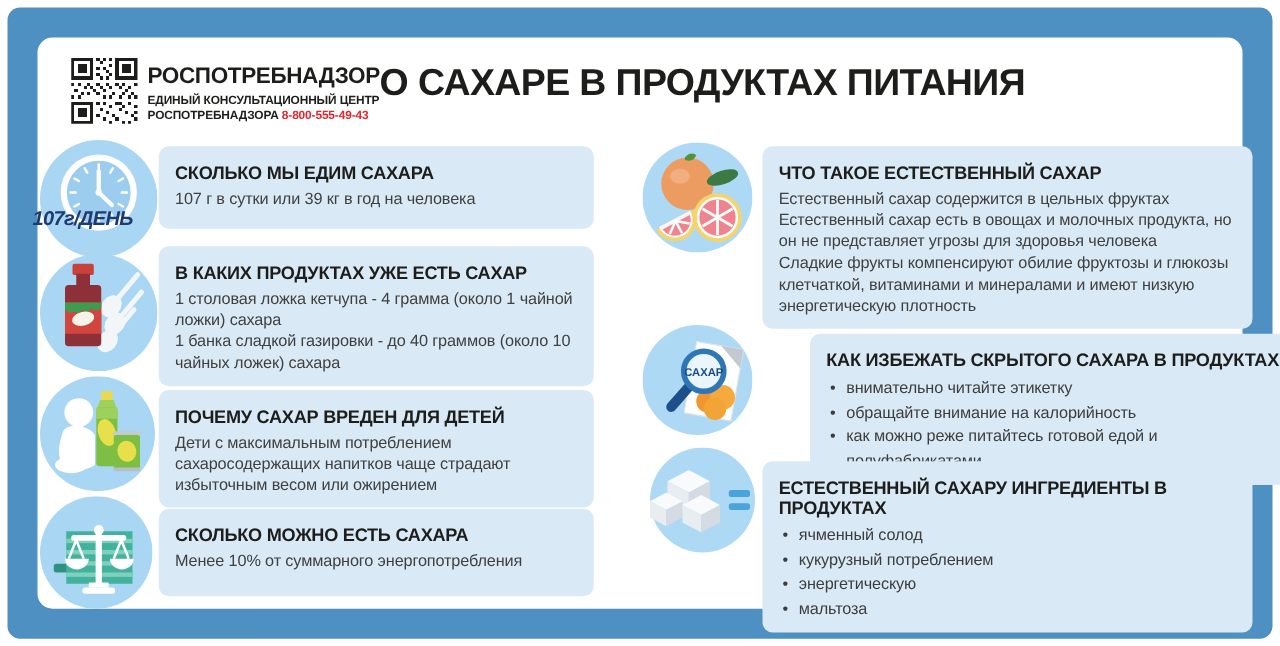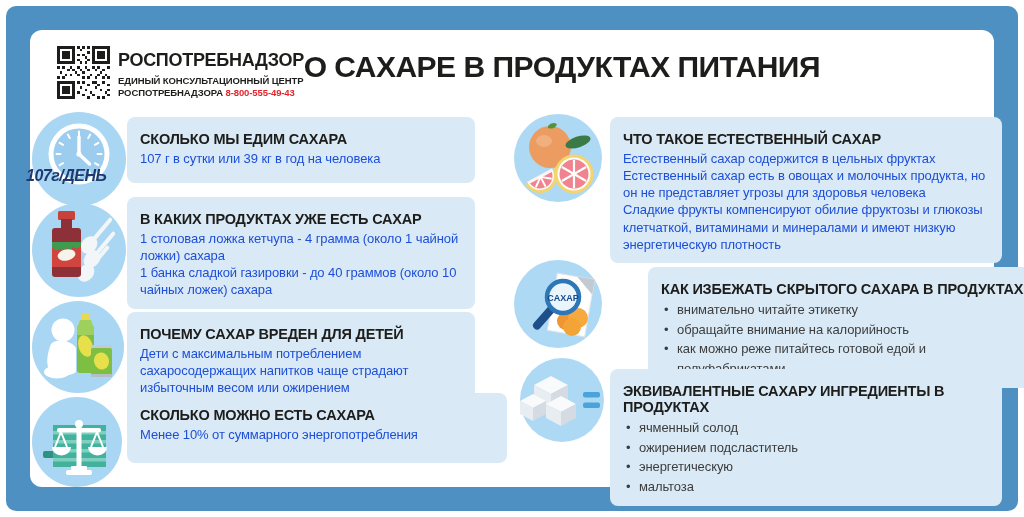--- a/index.html
+++ b/index.html
@@ -9,21 +9,21 @@
   .content{position:absolute;left:30px;top:30px;right:30px;bottom:30px;background:#ffffff;border-radius:12px;}
   .abs{position:absolute;}
   
   .org-name{font-size:18px;font-weight:800;color:#1d1d1b;letter-spacing:-0.3px;}
   .org-sub{font-size:9.5px;font-weight:700;color:#1d1d1b;line-height:1.25;margin-top:4px;letter-spacing:-0.1px;}
   .phone{color:#e3242b;}
   .title{font-size:30px;font-weight:800;color:#1d1d1b;letter-spacing:-0.5px;text-align:right;white-space:nowrap;}
   
   .panel{position:absolute;background:#d9eaf6;border-radius:8px;padding:14px 14px 10px 13px;box-sizing:border-box;}
   .h{font-size:14.5px;font-weight:800;color:#1d1d1b;letter-spacing:-0.2px;margin-bottom:3px;}
-  .p{font-size:13px;color:#1d4ed8;line-height:1.32;letter-spacing:-0.1px;}
+  .p{font-size:13px;color:#404040;line-height:1.32;letter-spacing:-0.1px;}
   ul.blist{list-style:none;margin:2px 0 0 0;padding:0;}
   ul.blist li{font-size:13px;color:#3d3d3d;line-height:1.5;padding-left:16px;position:relative;letter-spacing:-0.1px;}
   ul.blist li::before{content:"•";position:absolute;left:3px;color:#3d3d3d;}
   .badge{font-size:16px;font-weight:800;color:#1e3a70;letter-spacing:-0.5px;}
   .footer-link{position:absolute;right:12px;bottom:7px;font-size:10.5px;color:#3d3d3d;}
   .icon-wrap{position:absolute;}
 </style>
 </head>
 <body>
 
@@ -173,21 +173,21 @@
     <div class="h">В КАКИХ ПРОДУКТАХ УЖЕ ЕСТЬ САХАР</div>
     <div class="p">1 столовая ложка кетчупа - 4 грамма (около 1 чайной ложки) сахара</div>
     <div class="p">1 банка сладкой газировки - до 40 граммов (около 10 чайных ложек) сахара</div>
   </div>
 
   <div class="panel" style="left:127px;top:312px;width:348px;min-height:84px;">
     <div class="h">ПОЧЕМУ САХАР ВРЕДЕН ДЛЯ ДЕТЕЙ</div>
     <div class="p">Дети с максимальным потреблением сахаросодержащих напитков чаще страдают избыточным весом или ожирением</div>
   </div>
 
-  <div class="panel" style="left:127px;top:393px;width:380px;min-height:70px;">
+  <div class="panel" style="left:127px;top:407px;width:348px;min-height:70px;">
     <div class="h">СКОЛЬКО МОЖНО ЕСТЬ САХАРА</div>
     <div class="p">Менее 10% от суммарного энергопотребления</div>
   </div>
 
   <div class="icon-wrap" style="left:514px;top:114px;">
     <svg width="88" height="88" viewBox="0 0 88 88">
       <circle cx="44" cy="44" r="44" fill="#aed9f4"></circle>
       <circle cx="36" cy="33" r="21" fill="#ec9c61"></circle>
       <ellipse cx="30" cy="27" rx="8" ry="6" fill="#f2b184" opacity="0.85"></ellipse>
       <path d="M34,12 q4,-5 9,-2 q-2,6 -9,4 z" fill="#55923c"></path>
@@ -269,21 +269,21 @@
   <div class="panel" style="left:610px;top:267px;width:392px;min-height:90px;margin-left:38px;">
     <div class="h">КАК ИЗБЕЖАТЬ СКРЫТОГО САХАРА В ПРОДУКТАХ</div>
     <ul class="blist">
       <li>внимательно читайте этикетку</li>
       <li>обращайте внимание на калорийность</li>
       <li>как можно реже питайтесь готовой едой и полуфабрикатами</li>
     </ul>
   </div>
 
   <div class="panel" style="left:610px;top:369px;width:392px;min-height:117px;">
-    <div class="h">ЭКВИВАЛЕНТНЫЕ САХАРУ ИНГРЕДИЕНТЫ В ПРОДУКТАХ</div>
+    <div class="h">ЕСТЕСТВЕННЫЙ САХАРУ ИНГРЕДИЕНТЫ В ПРОДУКТАХ</div>
     <ul class="blist">
       <li>ячменный солод</li>
-      <li>ожирением подсластитель</li>
+      <li>кукурузный потреблением</li>
       <li>энергетическую</li>
       <li>мальтоза</li>
     </ul>
   </div>
 </div>
 
 </body></html>

